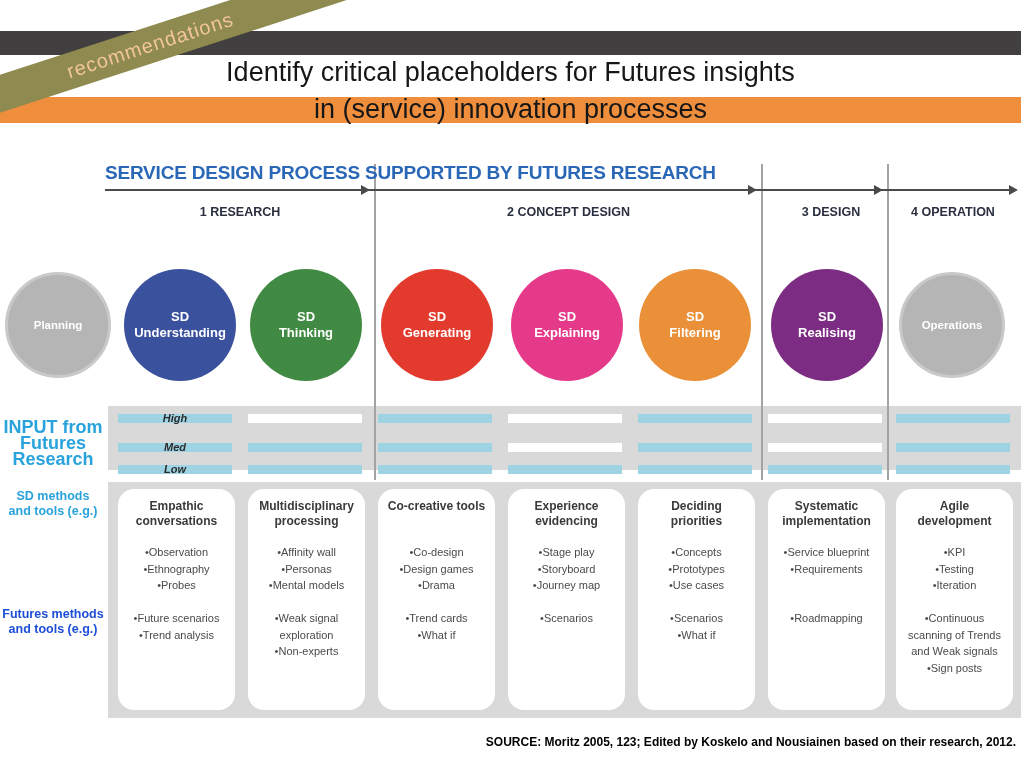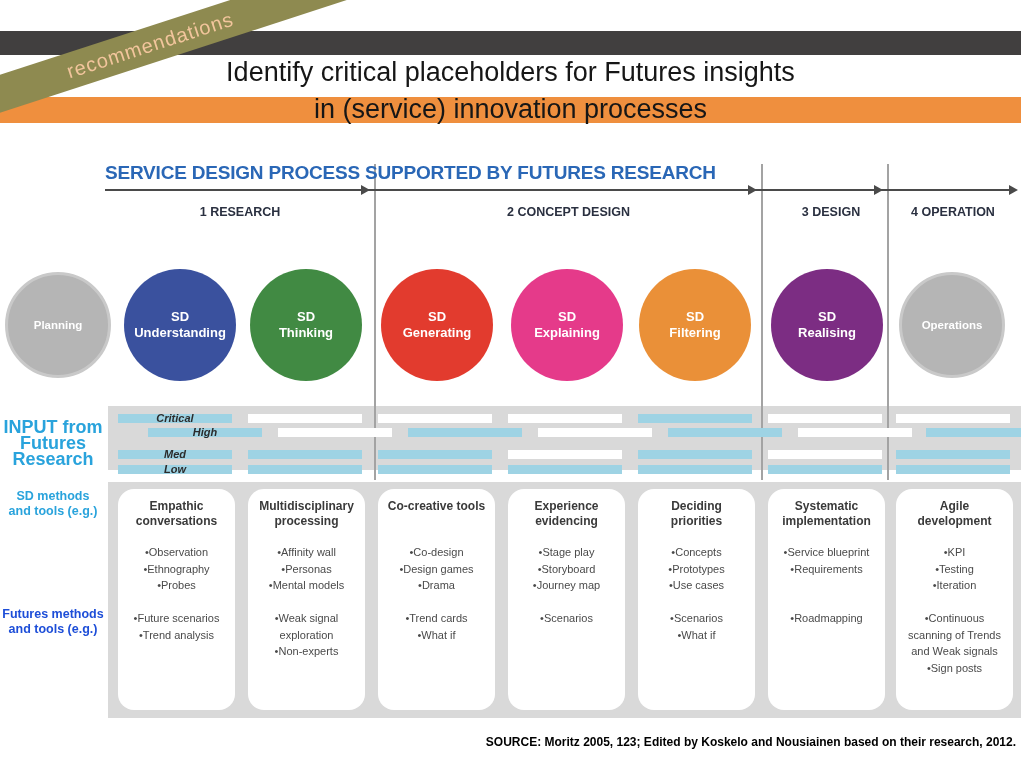--- a/index.html
+++ b/index.html
@@ -40,21 +40,21 @@
 
   
   .input-band { position:absolute; left:108px; top:406px; width:913px; height:64px; }
   .side-label { position:absolute; left:0; width:106px; text-align:center; font-weight:bold;
                 white-space:pre-line; z-index:2; }
   .lbl-input { top:419px; font-size:18px; line-height:16px; }
   .lbl-sd { top:489px; font-size:12.5px; line-height:15px; }
   .lbl-fut { top:607px; font-size:12.5px; line-height:15px; }
   .bar-group { position:absolute; top:406px; width:114px; height:64px; z-index:1; }
   .bar { position:absolute; left:0; width:114px; height:9px; }
-  .bar.r0 { top:8px; } .bar.r1 { top:22px;margin-left:30px; } .bar.r2 { top:44px; } .bar.r3 { top:50px;margin-top:9px; }
+  .bar.r0 { top:8px; } .bar.r1 { top:8px; } .bar.r2 { top:37px; } .bar.r3 { top:50px;margin-top:9px; }
   .bar-label { position:absolute; left:0; top:-2px; width:100%; text-align:center;
                font-size:11px; font-weight:bold; font-style:italic; color:#2b2b2b; }
 
   
   .cards-band { position:absolute; left:108px; top:482px; width:913px; height:236px; }
   .card { position:absolute; top:489px; width:117px; height:221px; background:#fff;
           border-radius:16px; text-align:center; z-index:1; }
   .card-title { padding:10px 6px 0 6px; height:45px; font-size:12px; font-weight:bold;
                 color:#3a3a3a; line-height:14.5px; }
   .sd-list { padding:0 7px; height:66px; font-size:11px; color:#4a4a4a; line-height:16.5px; }

